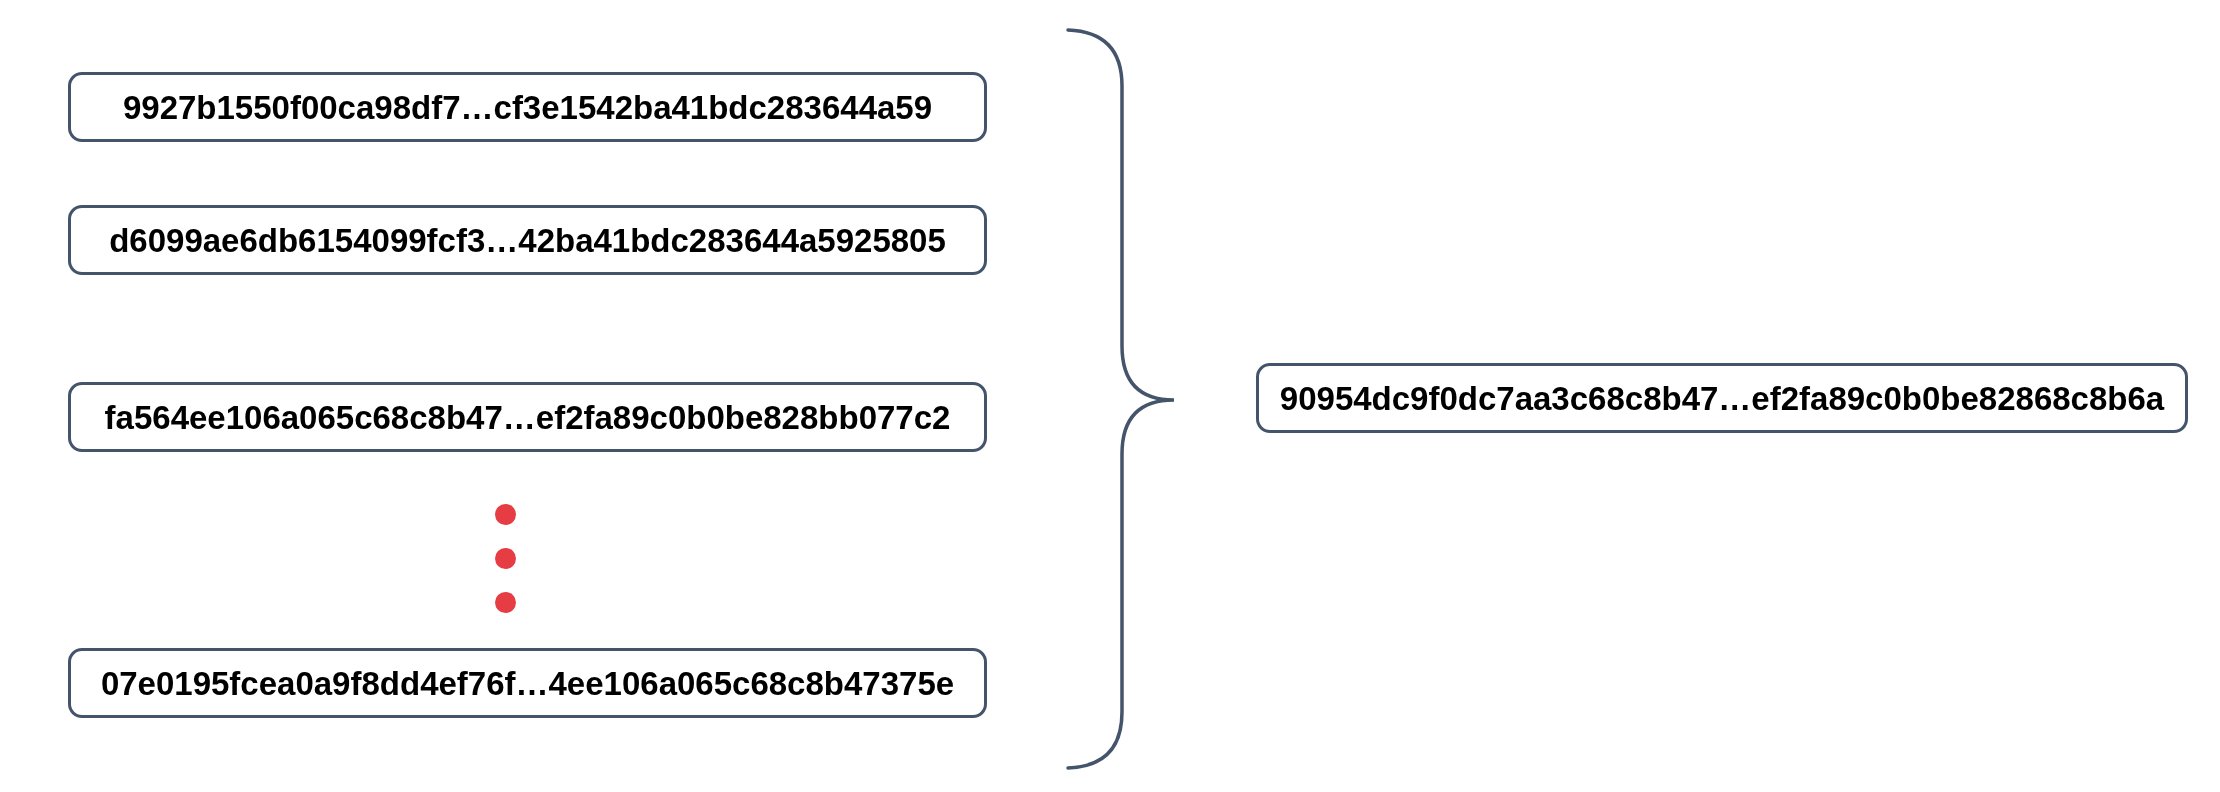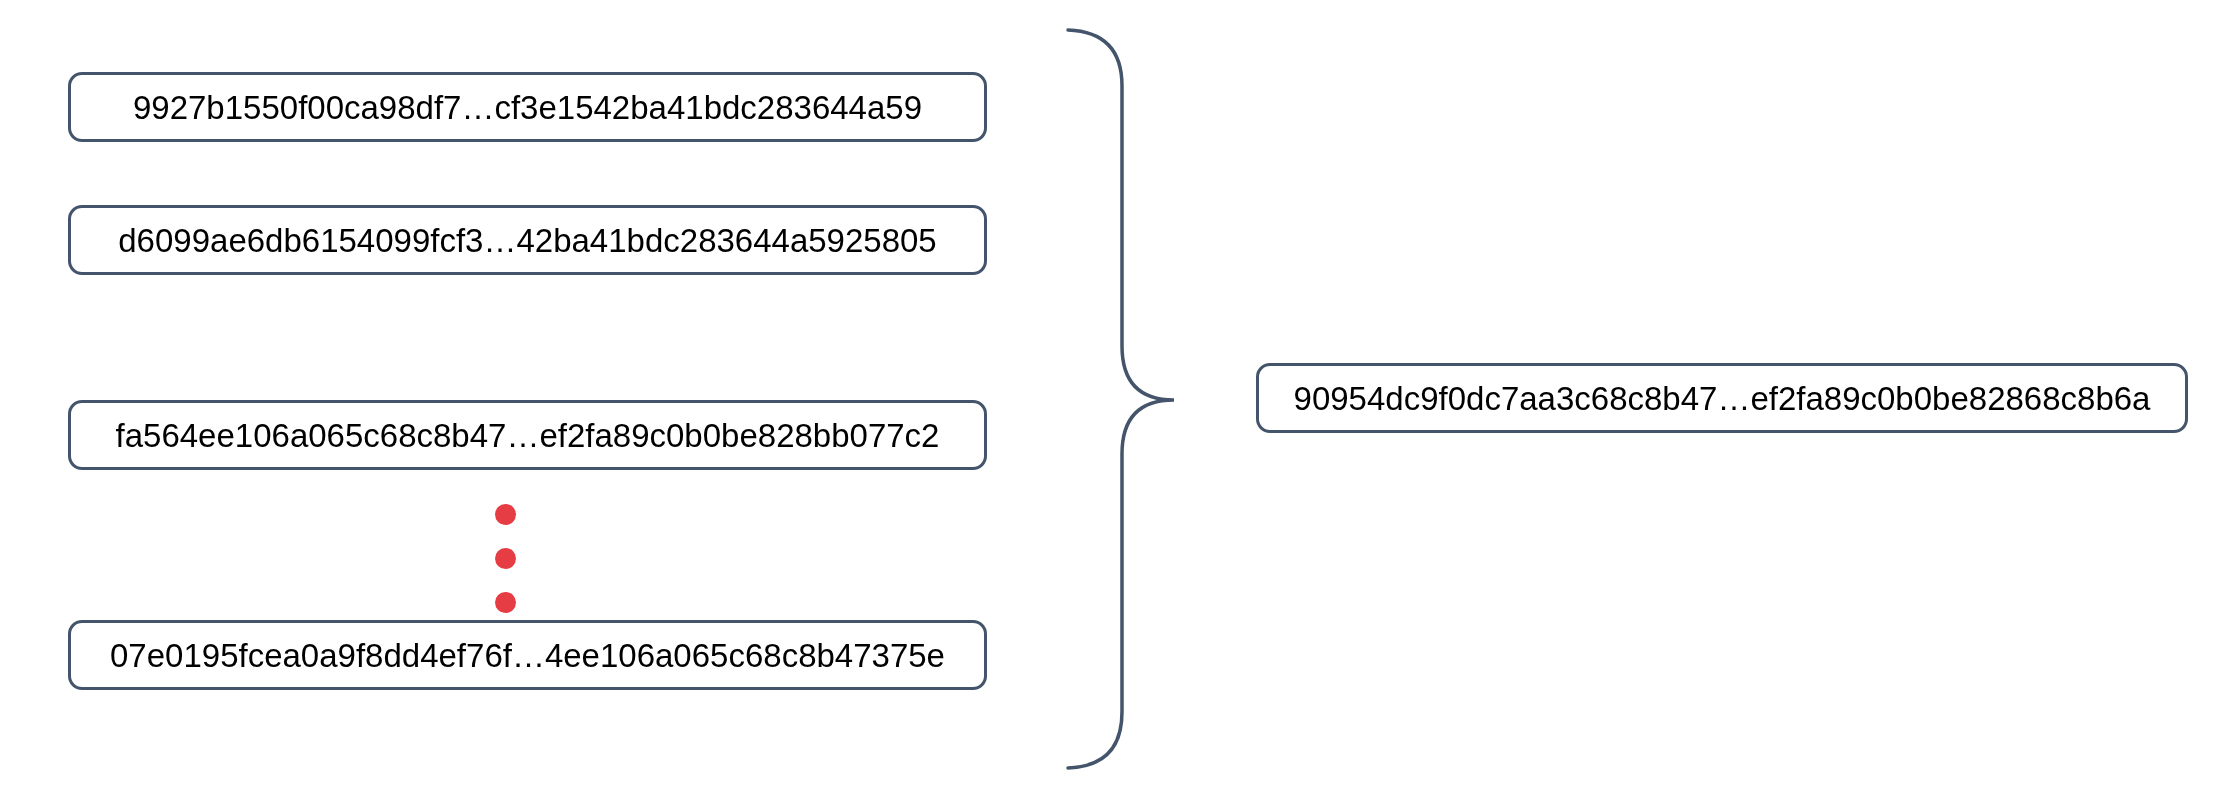--- a/index.html
+++ b/index.html
@@ -11,41 +11,42 @@
   * { margin: 0; padding: 0; box-sizing: border-box; }
   html, body { background: var(--bg); }
   .canvas {
     position: relative;
     width: 2220px;
     height: 792px;
     background: var(--bg);
     font-family: "Liberation Sans", "DejaVu Sans", sans-serif;
     color: var(--text);
     overflow: hidden;
+    font-weight: bold;
   }
   .hash-box {
     position: absolute;
     left: 68px;
     width: 919px;
     height: 70px;
     border: 3px solid var(--stroke);
     border-radius: 14px;
     background: var(--bg);
     display: flex;
     align-items: center;
     justify-content: center;
     font-size: 33px;
     line-height: 1;
     white-space: nowrap;
   }
   .hash-box.b1 { top: 72px; }
   .hash-box.b2 { top: 181px; margin-top: 24px; }
   .hash-box.b3 { top: 291px; }
-  .hash-box.b4 { top: 400px; }
-  .hash-box.b5 { top: 620px; }
+  .hash-box.b4 { top: 382px; }
+  .hash-box.b5 { top: 648px; }
   .hash-box.result {
     left: 1256px;
     top: 363px;
     width: 932px;
   }
   .dot {
     position: absolute;
     width: 21px;
     height: 21px;
     border-radius: 50%;

